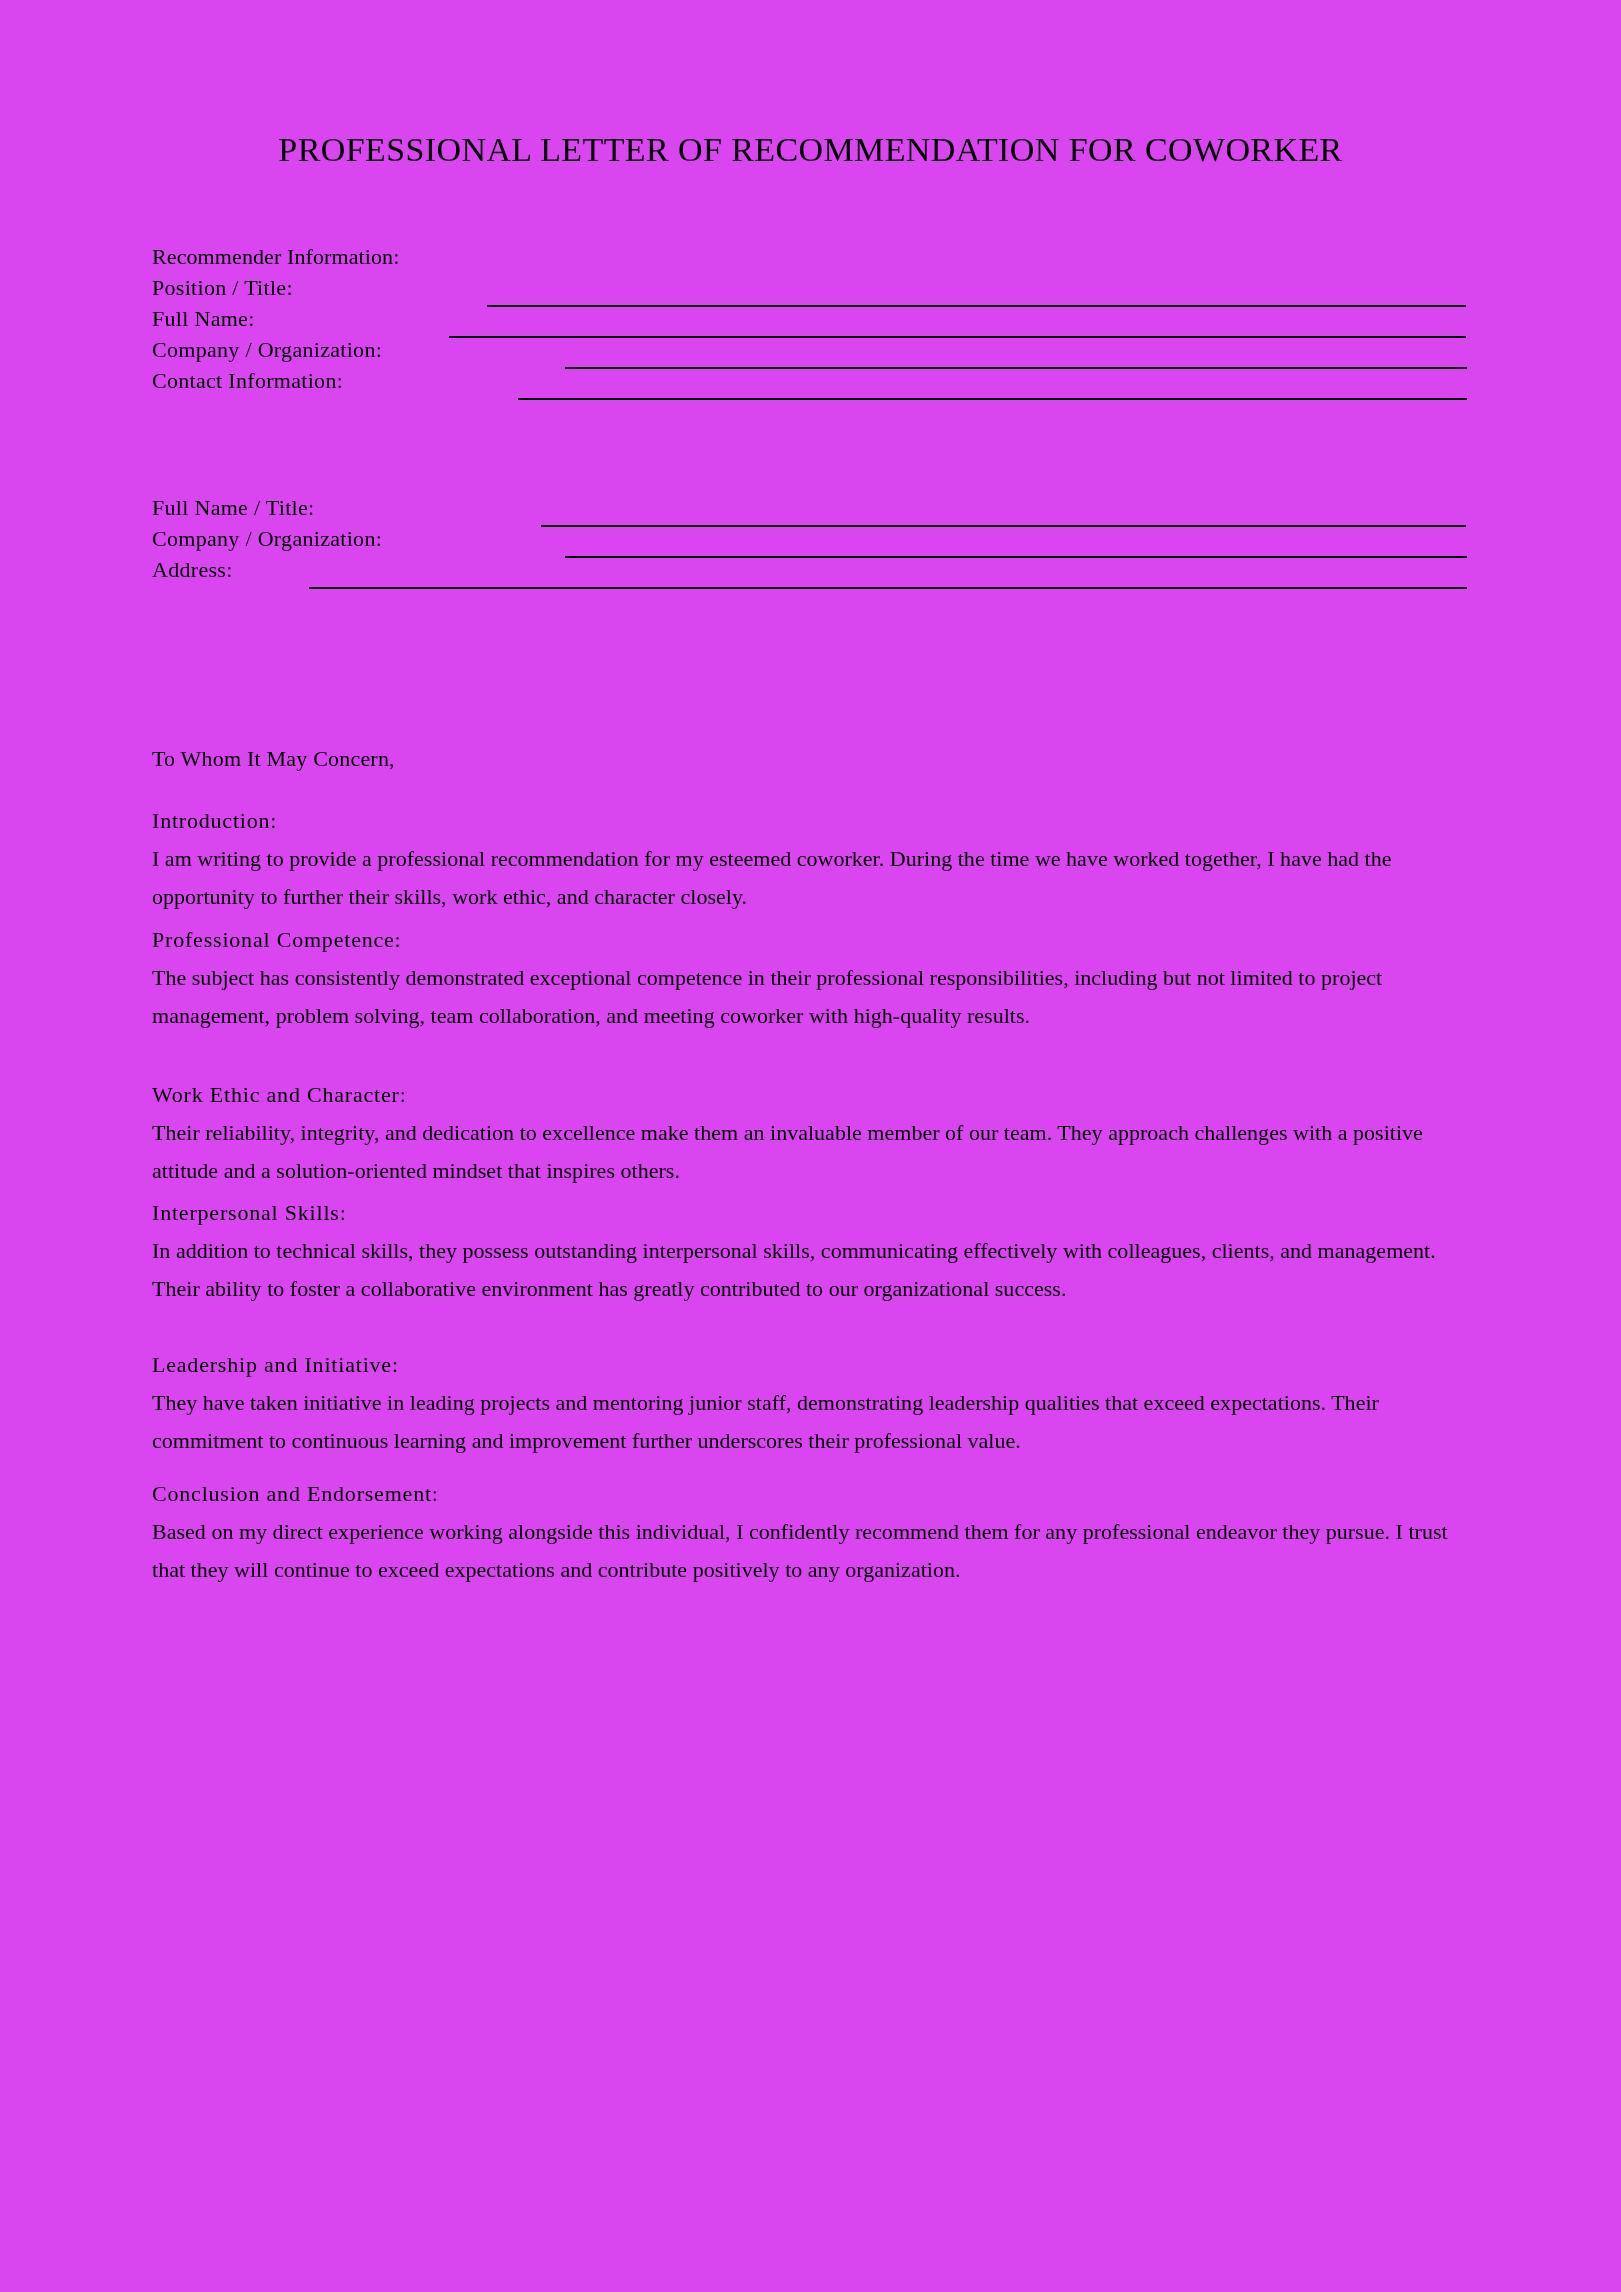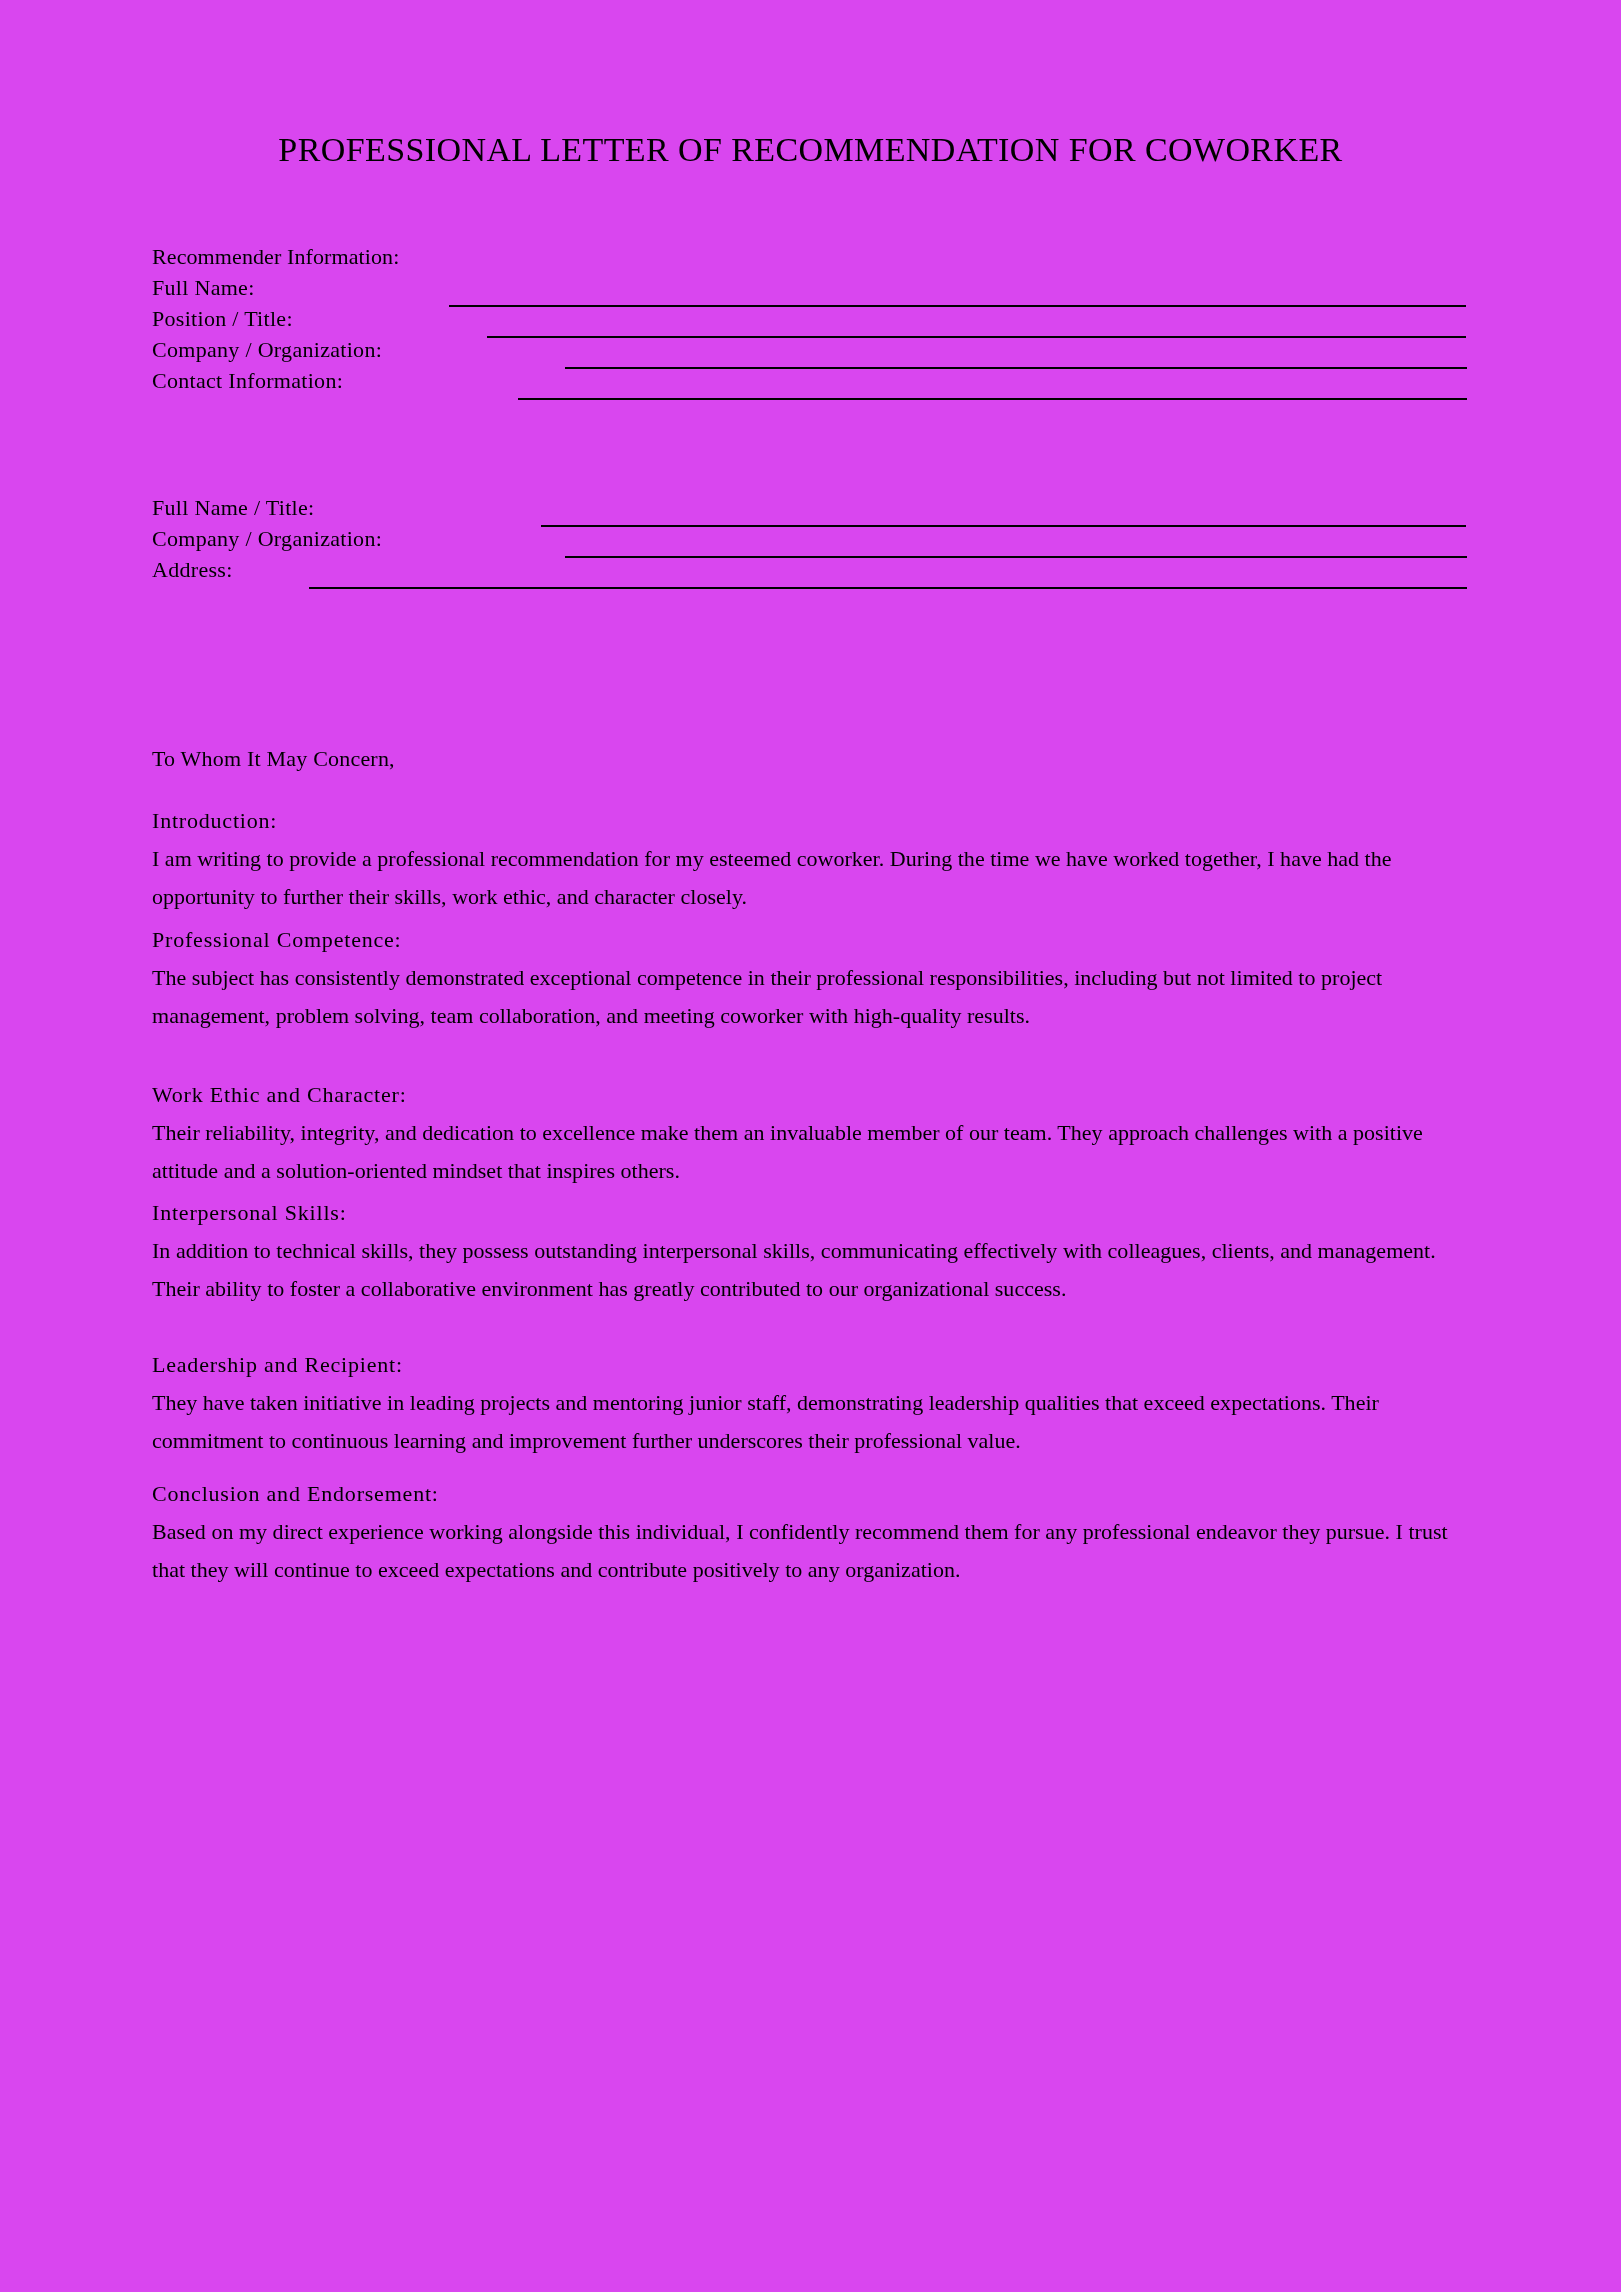--- a/index.html
+++ b/index.html
@@ -95,22 +95,22 @@
 </head>
 <body>
 
 <div class="page">
 
   <h1 class="doc-title">PROFESSIONAL LETTER OF RECOMMENDATION FOR COWORKER</h1>
 
   <div class="block" id="recommender-block" style="top:241px;">
     <div class="section-label">Recommender Information:</div>
     <div id="recommender-fields">
+        <div class="form-row"><span class="field-label">Position / Title:</span><span class="field-rule" style="left: 335px; width: 979px;"></span></div>
         <div class="form-row"><span class="field-label">Full Name:</span><span class="field-rule" style="left: 297px; width: 1017px;"></span></div>
-        <div class="form-row"><span class="field-label">Position / Title:</span><span class="field-rule" style="left: 335px; width: 979px;"></span></div>
         <div class="form-row"><span class="field-label">Company / Organization:</span><span class="field-rule" style="left: 413px; width: 902px;"></span></div>
         <div class="form-row"><span class="field-label">Contact Information:</span><span class="field-rule" style="left: 366px; width: 949px;"></span></div>
       </div>
   </div>
 
   <div class="block" id="recipient-block" style="top:492px;">
     <div id="recipient-fields">
         <div class="form-row"><span class="field-label">Full Name / Title:</span><span class="field-rule" style="left: 389px; width: 925px;"></span></div>
         <div class="form-row"><span class="field-label">Company / Organization:</span><span class="field-rule" style="left: 413px; width: 902px;"></span></div>
         <div class="form-row"><span class="field-label">Address:</span><span class="field-rule" style="left: 157px; width: 1158px;"></span></div>
@@ -132,21 +132,21 @@
       </div>
       <div class="section" style="top: 1076px;">
         <div class="section-heading">Work Ethic and Character:</div>
         <p class="section-body">Their reliability, integrity, and dedication to excellence make them an invaluable member of our team. They approach challenges with a positive attitude and a solution-oriented mindset that inspires others.</p>
       </div>
       <div class="section" style="top: 1194px;">
         <div class="section-heading">Interpersonal Skills:</div>
         <p class="section-body">In addition to technical skills, they possess outstanding interpersonal skills, communicating effectively with colleagues, clients, and management. Their ability to foster a collaborative environment has greatly contributed to our organizational success.</p>
       </div>
       <div class="section" style="top: 1346px;">
-        <div class="section-heading">Leadership and Recipient:</div>
+        <div class="section-heading">Leadership and Initiative:</div>
         <p class="section-body">They have taken initiative in leading projects and mentoring junior staff, demonstrating leadership qualities that exceed expectations. Their commitment to continuous learning and improvement further underscores their professional value.</p>
       </div>
       <div class="section" style="top: 1475px;">
         <div class="section-heading">Conclusion and Endorsement:</div>
         <p class="section-body">Based on my direct experience working alongside this individual, I confidently recommend them for any professional endeavor they pursue. I trust that they will continue to exceed expectations and contribute positively to any organization.</p>
       </div>
     </div>
 
 </div>
 

